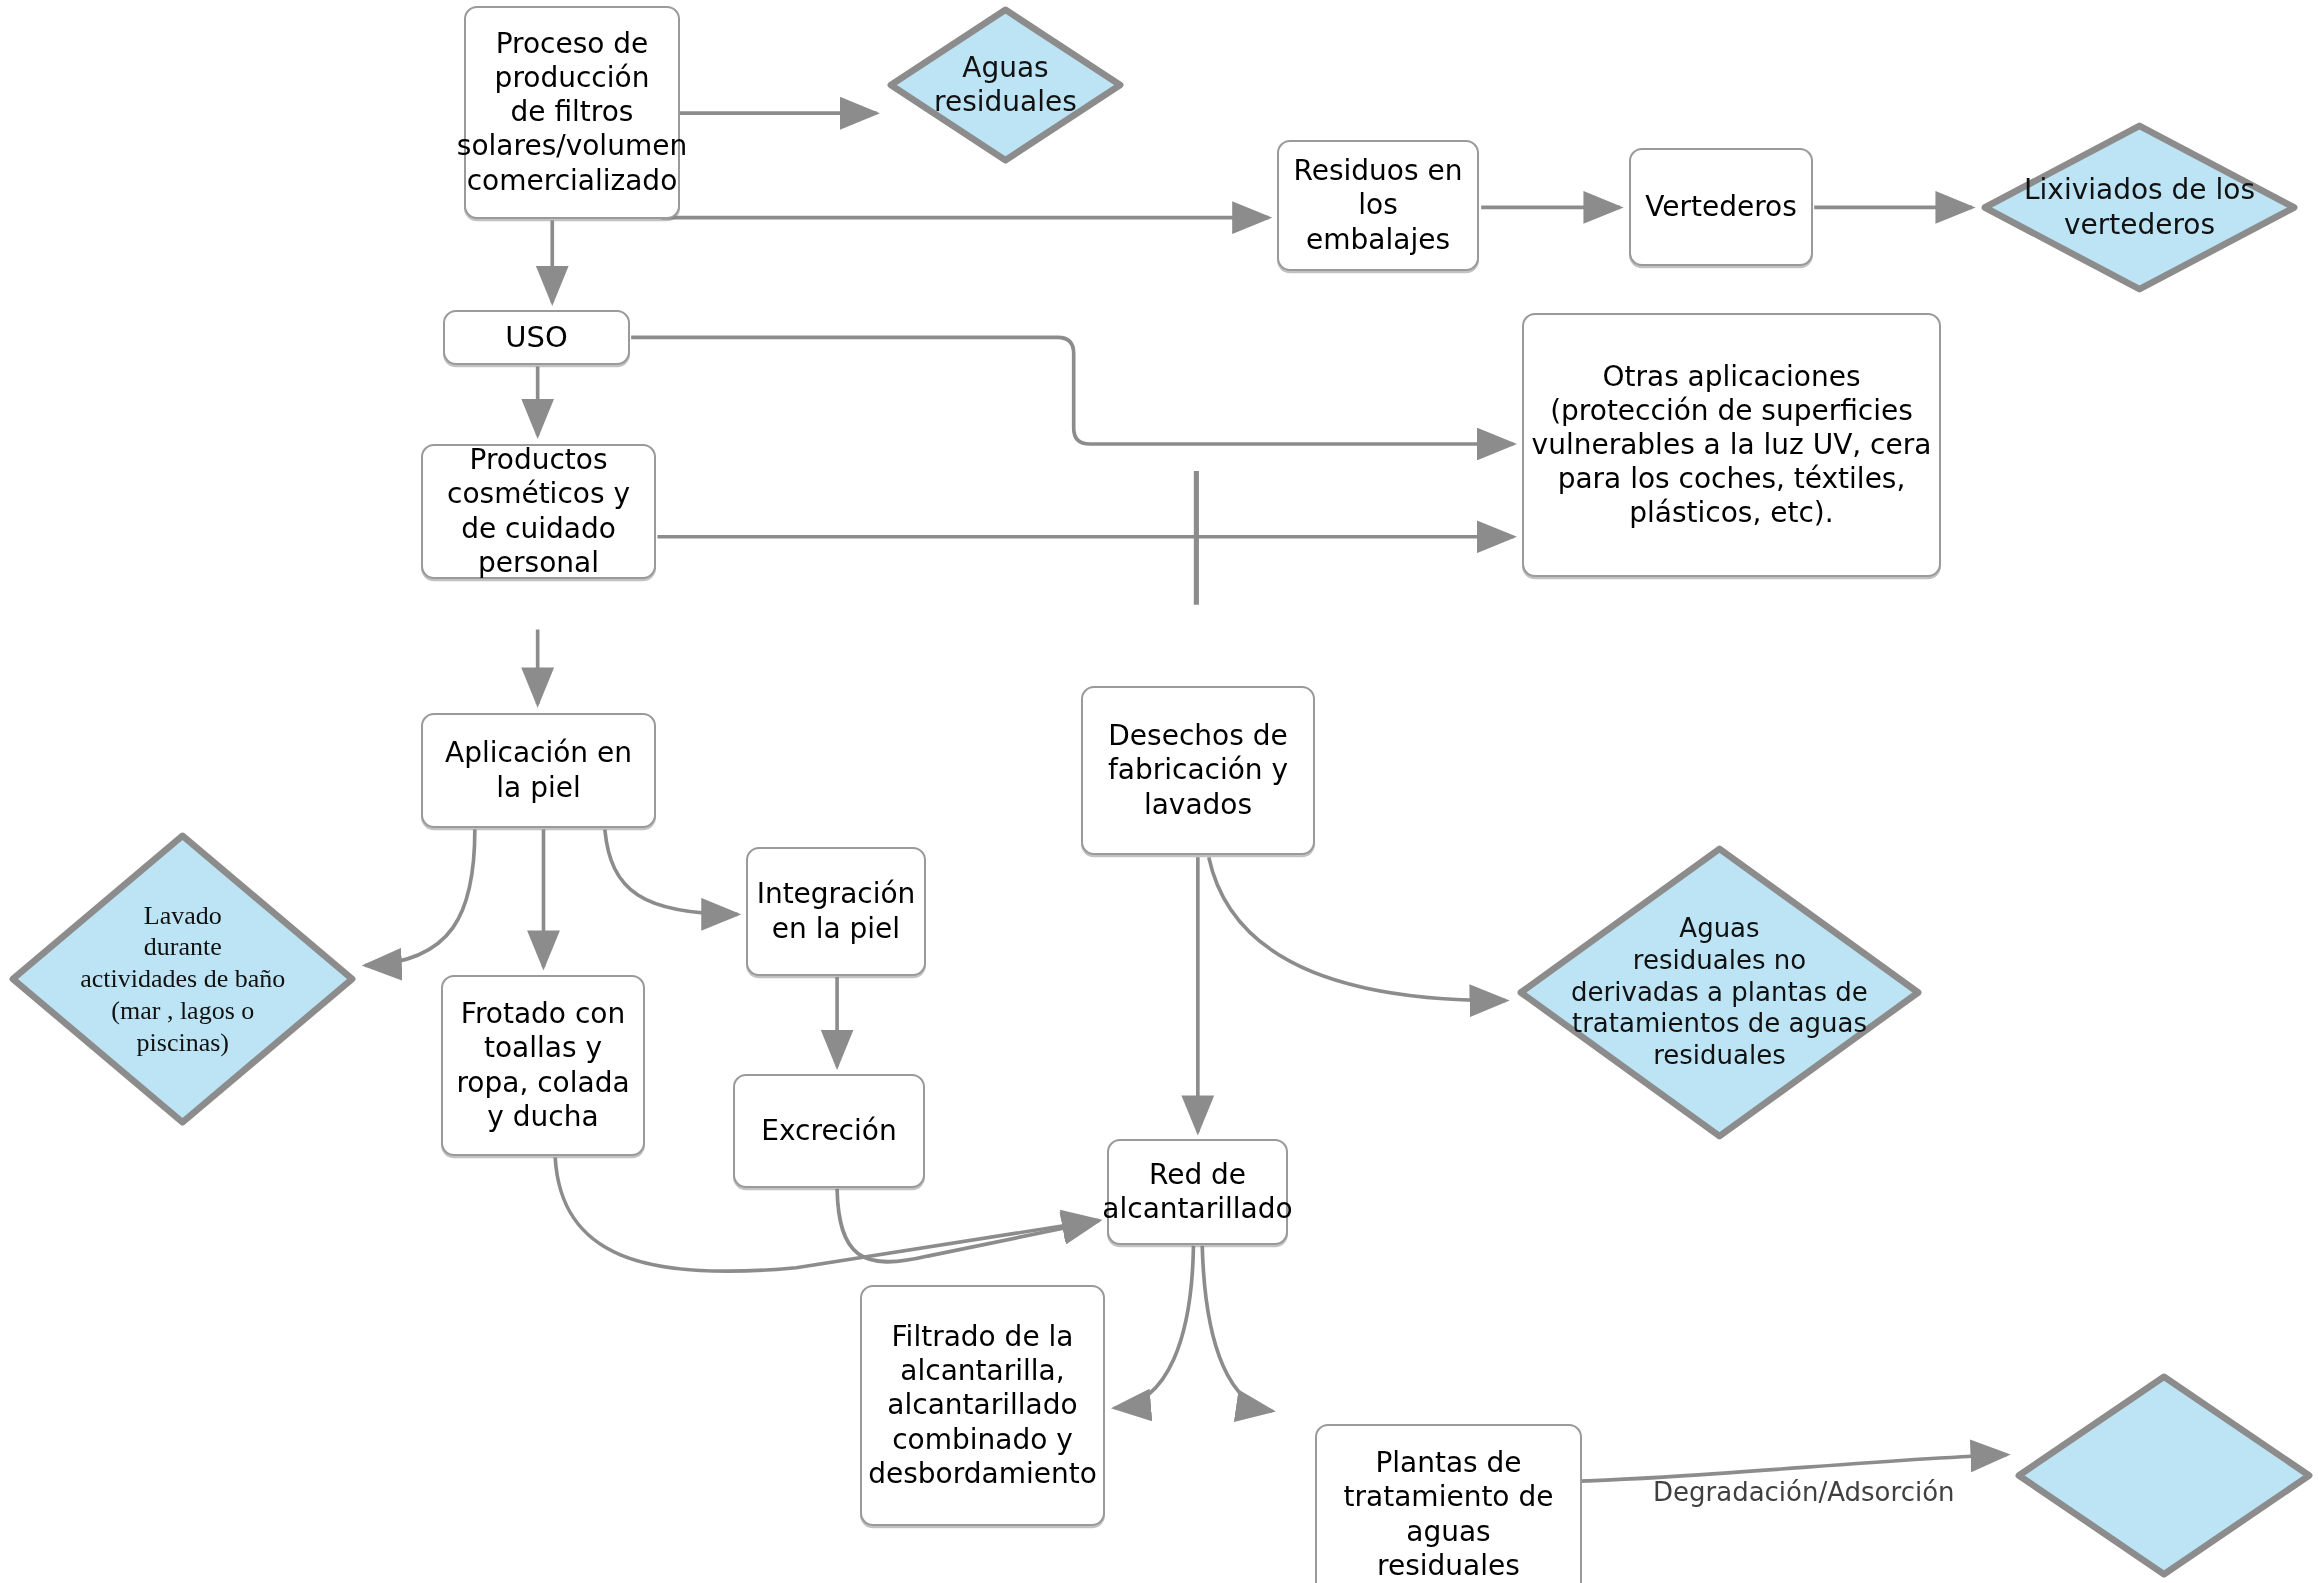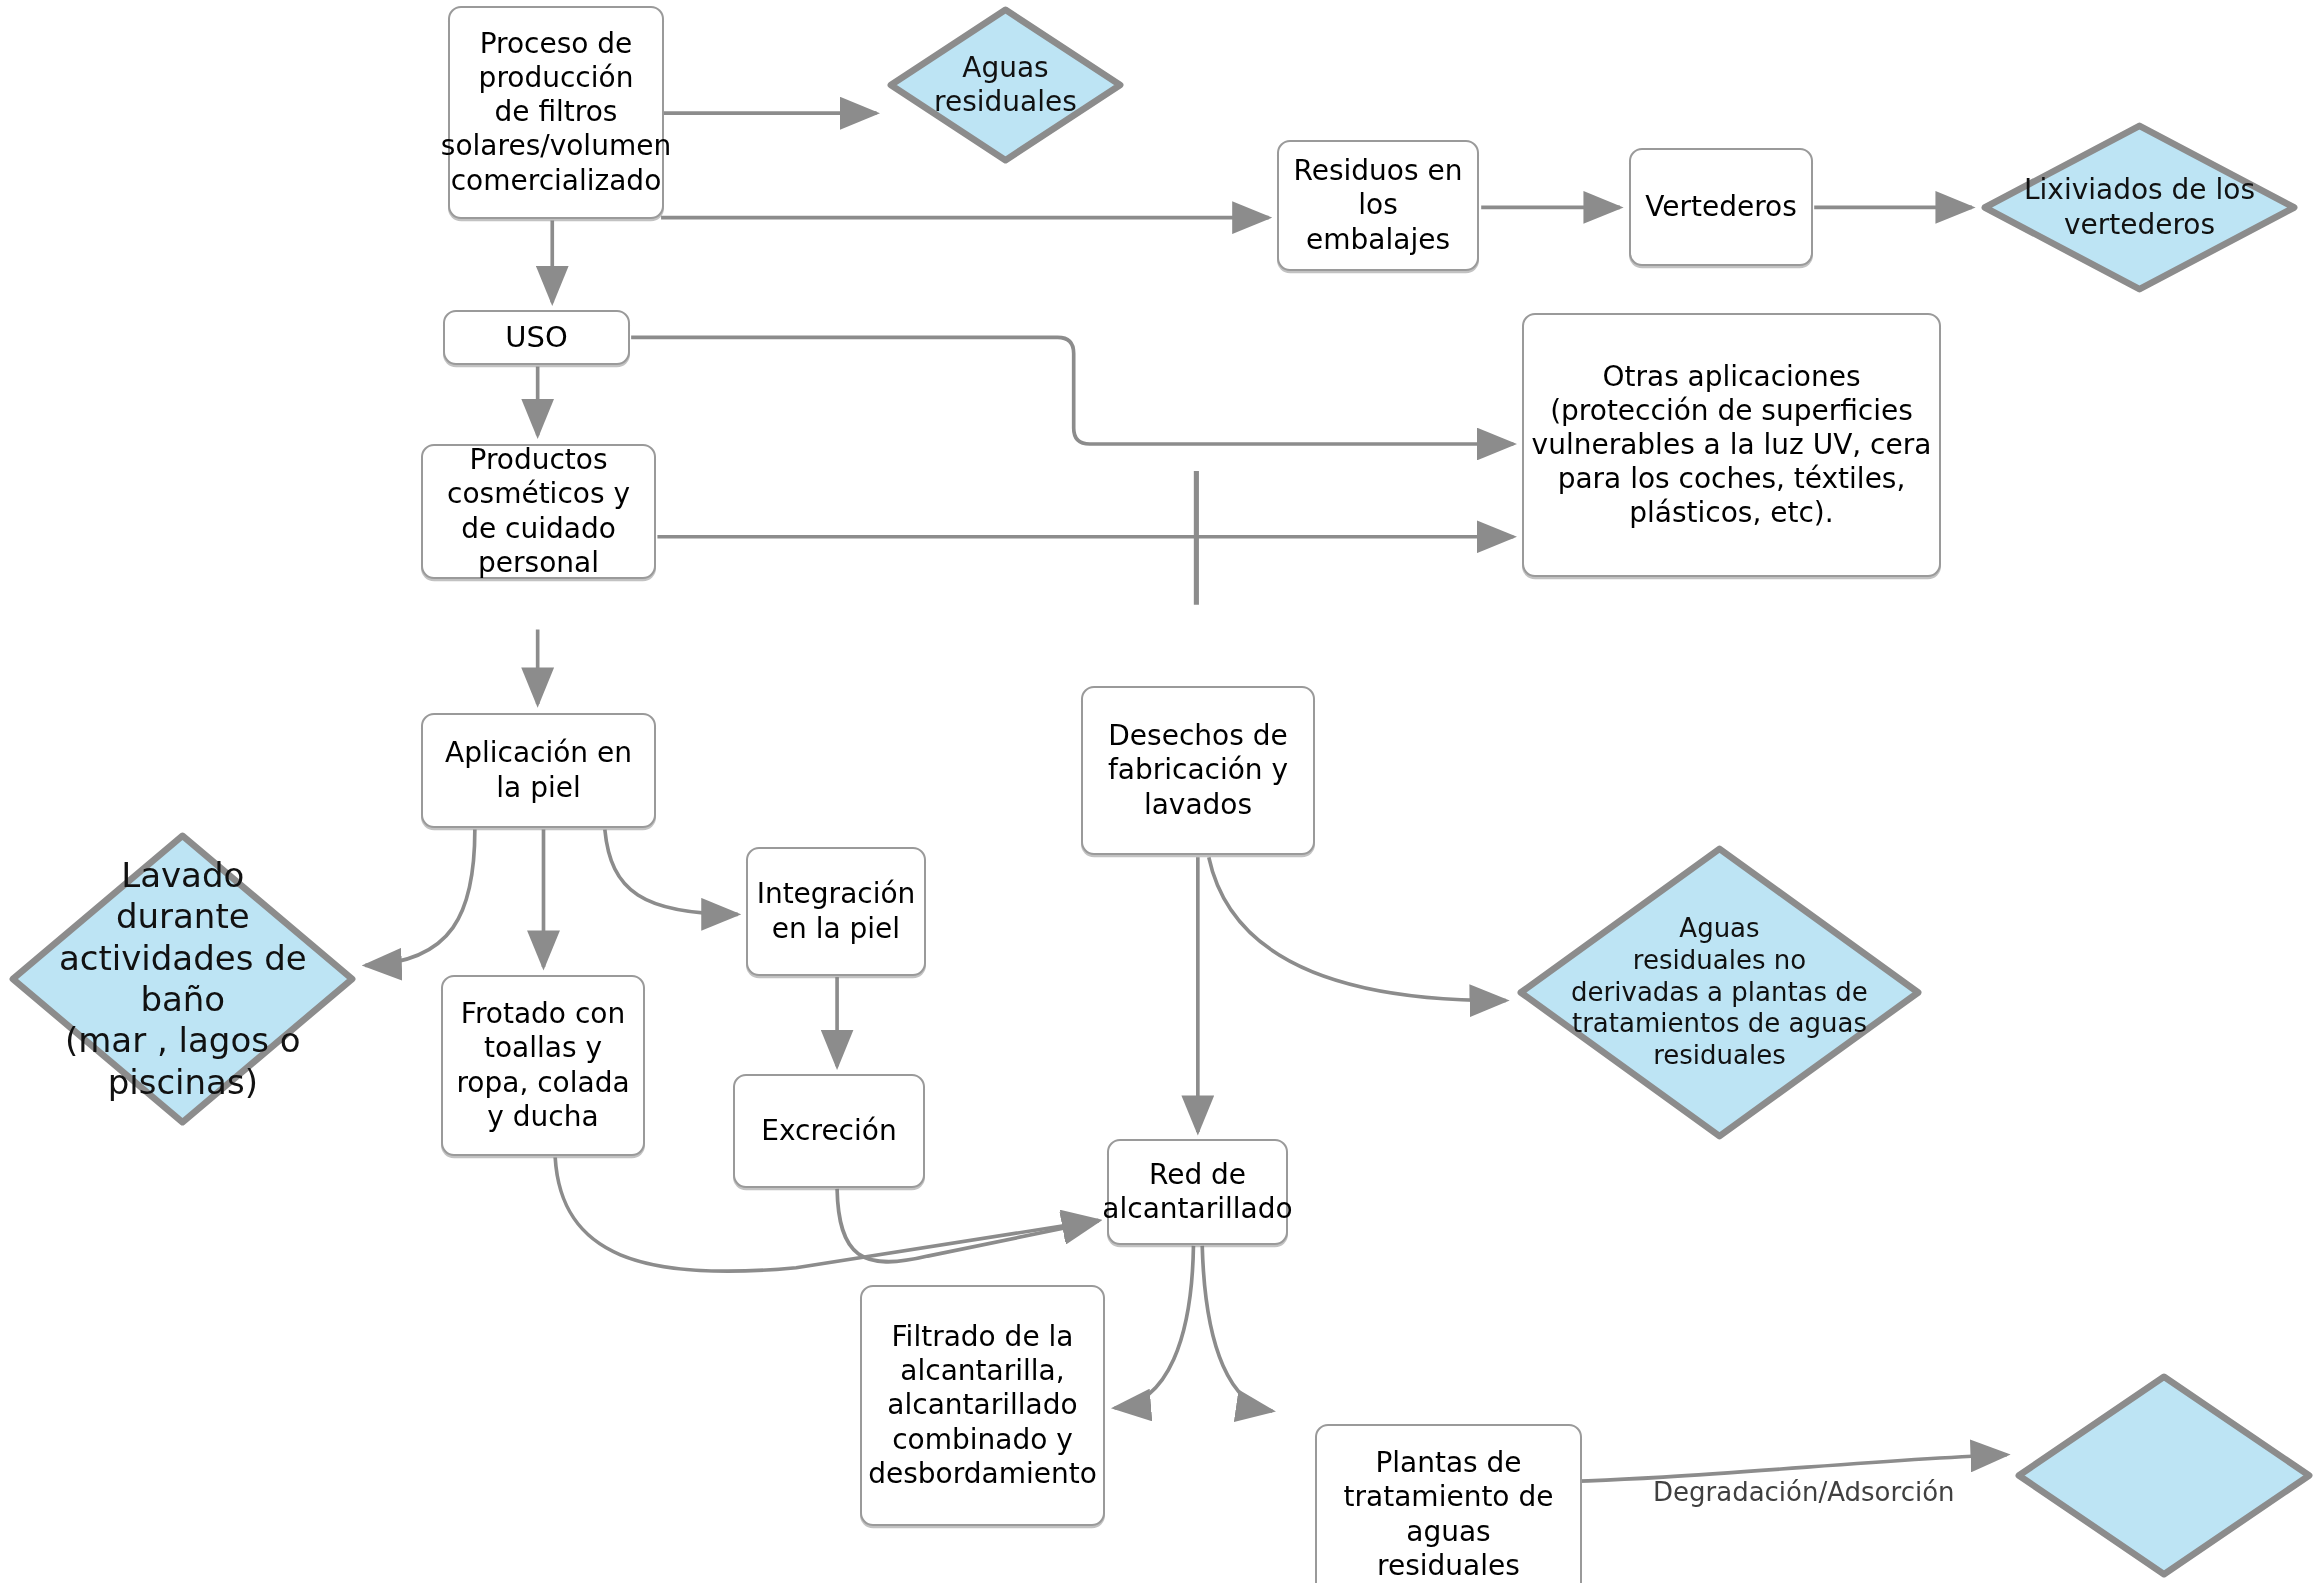--- a/index.html
+++ b/index.html
@@ -123,21 +123,21 @@
       <path d="M1646,1706 C1650,1850 1686,1924 1742,1932"></path>
 
       <path d="M2086,2030 C2300,2028 2560,1998 2748,1992"></path>
     </g>
 
     <g fill="none" stroke="#8c8c8c" stroke-width="7">
       <path d="M1638,645 L1638,828"></path>
     </g>
   </svg>
 
-  <div class="node box" style="left:448px;top:5.8px;width:216px;height:213px;font-size:28px;">Proceso de
+  <div class="node box" style="left:464px;top:5.8px;width:216px;height:213px;font-size:28px;">Proceso de
 producción
 de filtros
 solares/volumen
 comercializado</div>
 
   <div class="node box" style="left:1277px;top:140px;width:202px;height:131px;font-size:28px;">Residuos en
 los embalajes</div>
 
   <div class="node box" style="left:1629px;top:148px;width:184px;height:118px;font-size:28px;">Vertederos</div>
 
@@ -198,21 +198,21 @@
       <path d="M220,8 L432,120 L220,232 L8,120 Z" fill="#bde4f4" stroke="#8c8c8c" stroke-width="9" stroke-linejoin="round"></path>
     </svg>
     <div class="diamond-label" style="font-size:28px;left:8%;width:84%;">Lixiviados de los
 vertederos</div>
   </div>
 
   <div class="diamond-wrap" style="left:7.3px;top:830px;width:351px;height:298px;">
     <svg class="diamond-shape" viewBox="0 0 480 408" preserveAspectRatio="none">
       <path d="M240,8 L472,204 L240,400 L8,204 Z" fill="#bde4f4" stroke="#8c8c8c" stroke-width="9" stroke-linejoin="round"></path>
     </svg>
-    <div class="diamond-label" style="font-size:34px;left:6%;width:88%;">Lavado
+    <div class="diamond-label" style="font-size:26px;left:6%;width:88%;font-family:Liberation Serif, serif;">Lavado
 durante
 actividades de baño
 (mar , lagos o
 piscinas)</div>
   </div>
 
   <div class="diamond-wrap" style="left:1515px;top:843px;width:409px;height:299px;">
     <svg class="diamond-shape" viewBox="0 0 560 410" preserveAspectRatio="none">
       <path d="M280,8 L552,205 L280,402 L8,205 Z" fill="#bde4f4" stroke="#8c8c8c" stroke-width="9" stroke-linejoin="round"></path>
     </svg>

